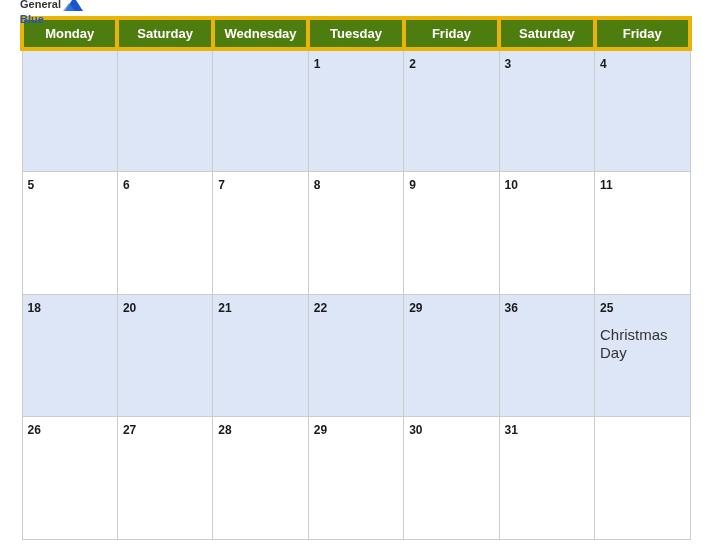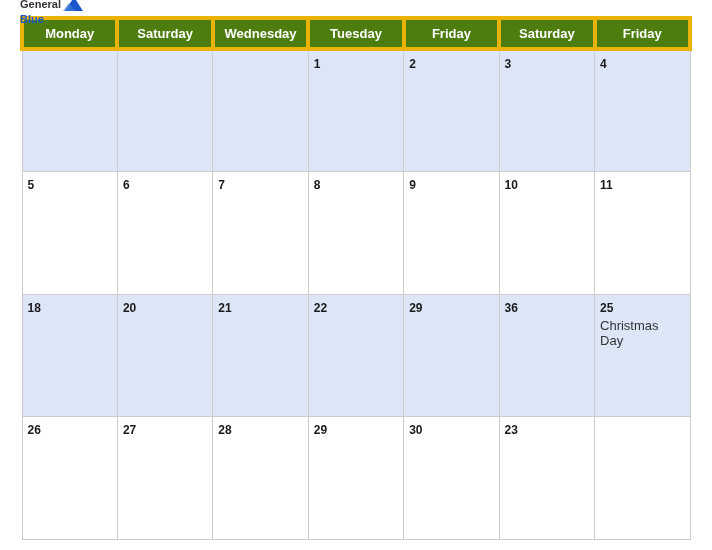--- a/index.html
+++ b/index.html
@@ -78,23 +78,23 @@
     }
     .calendar tbody tr:nth-child(even) td {
       background-color: #ffffff;
     }
     .day-number {
       font-size: 12px;
       color: #1a1a1a;
       font-weight: bold;
     }
     .holiday-label {
-      font-size: 13px;
+      font-size: 15px;
       color: #333;
-      margin-top: 2px;
+      margin-top: 10px;
       line-height: 1.2;
     }
     .empty-cell {
       background-color: inherit;
     }
     .logo-wrapper {
       display: flex;
       flex-direction: column;
       align-items: flex-start;
       line-height: 1.1;
@@ -167,17 +167,17 @@
         <td><span class="day-number">29</span></td>
         <td><span class="day-number">36</span></td>
         <td><span class="day-number">25</span><div class="holiday-label">Christmas Day</div></td>
       </tr>
       <tr>
         <td><span class="day-number">26</span></td>
         <td><span class="day-number">27</span></td>
         <td><span class="day-number">28</span></td>
         <td><span class="day-number">29</span></td>
         <td><span class="day-number">30</span></td>
-        <td><span class="day-number">23</span></td>
+        <td><span class="day-number">31</span></td>
         <td class="empty-cell"></td>
       </tr>
     </tbody>
 </table>
 
 </body></html>

